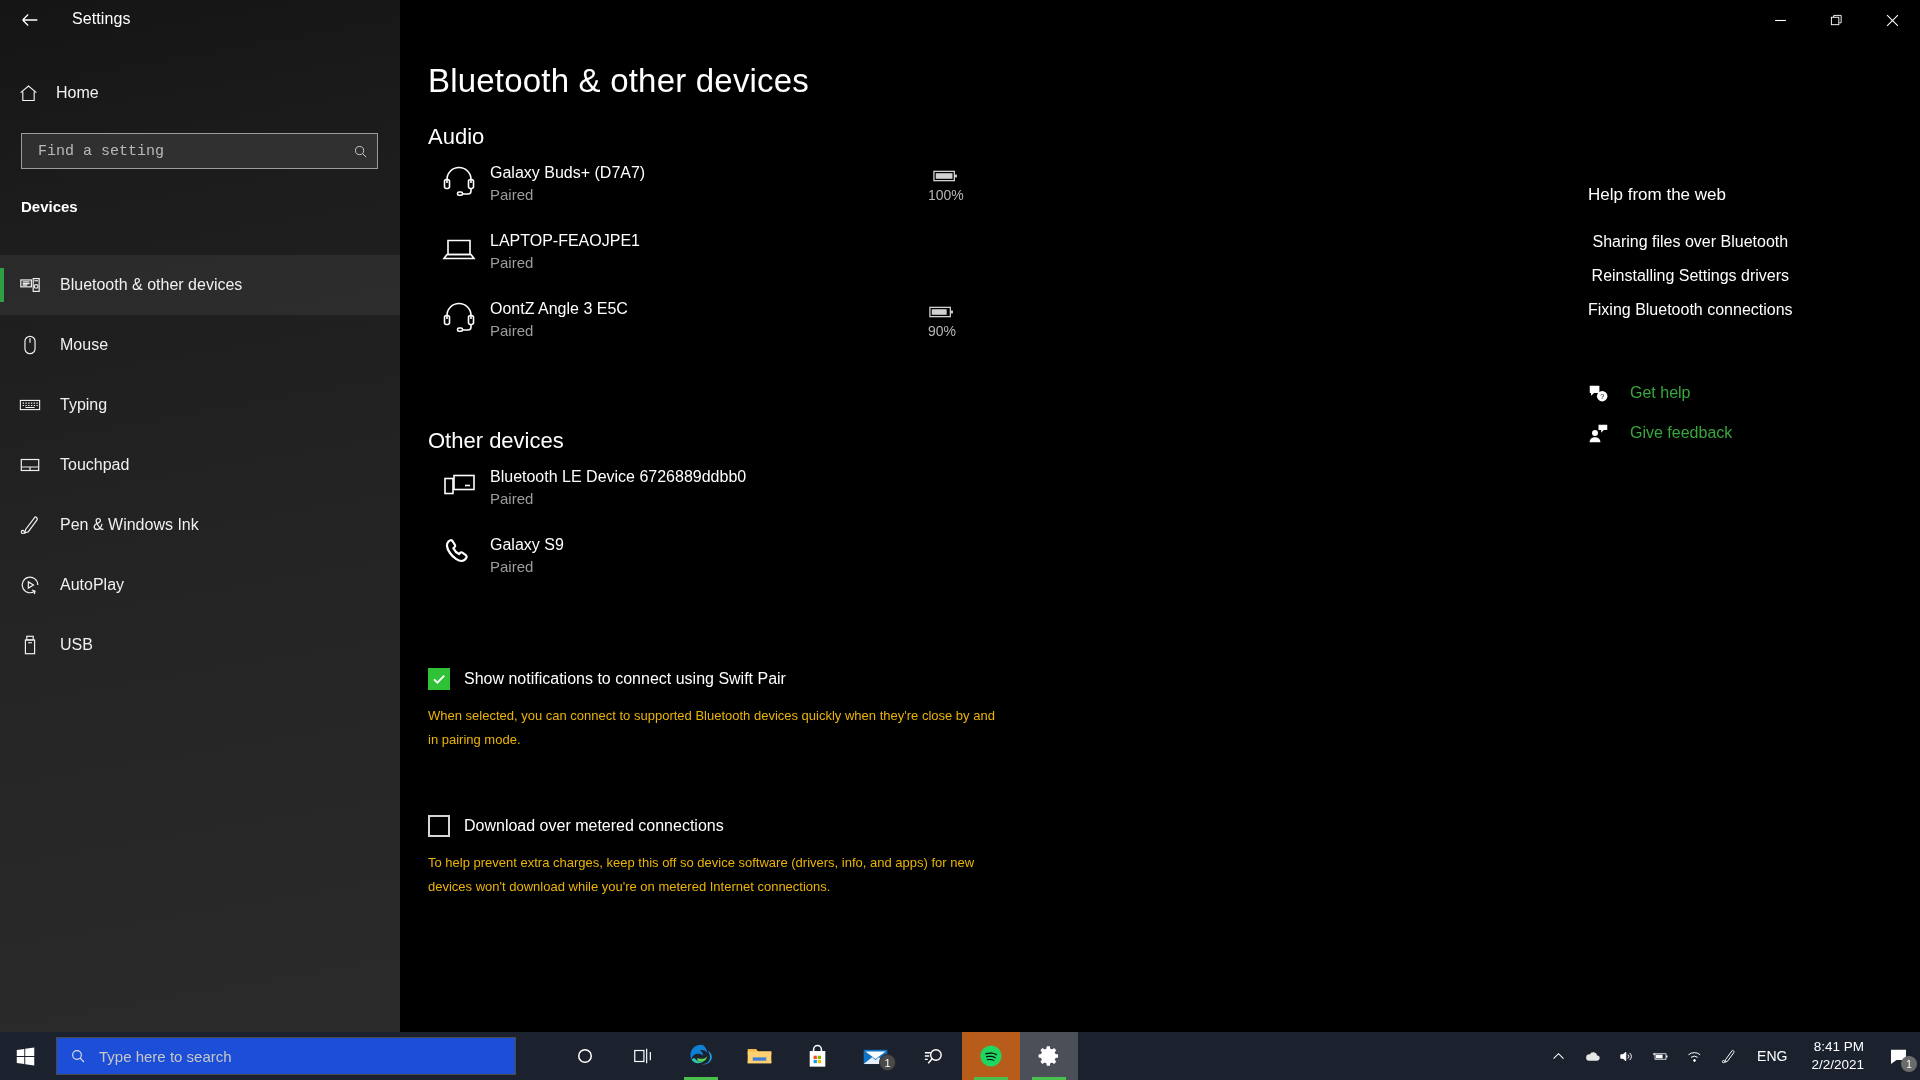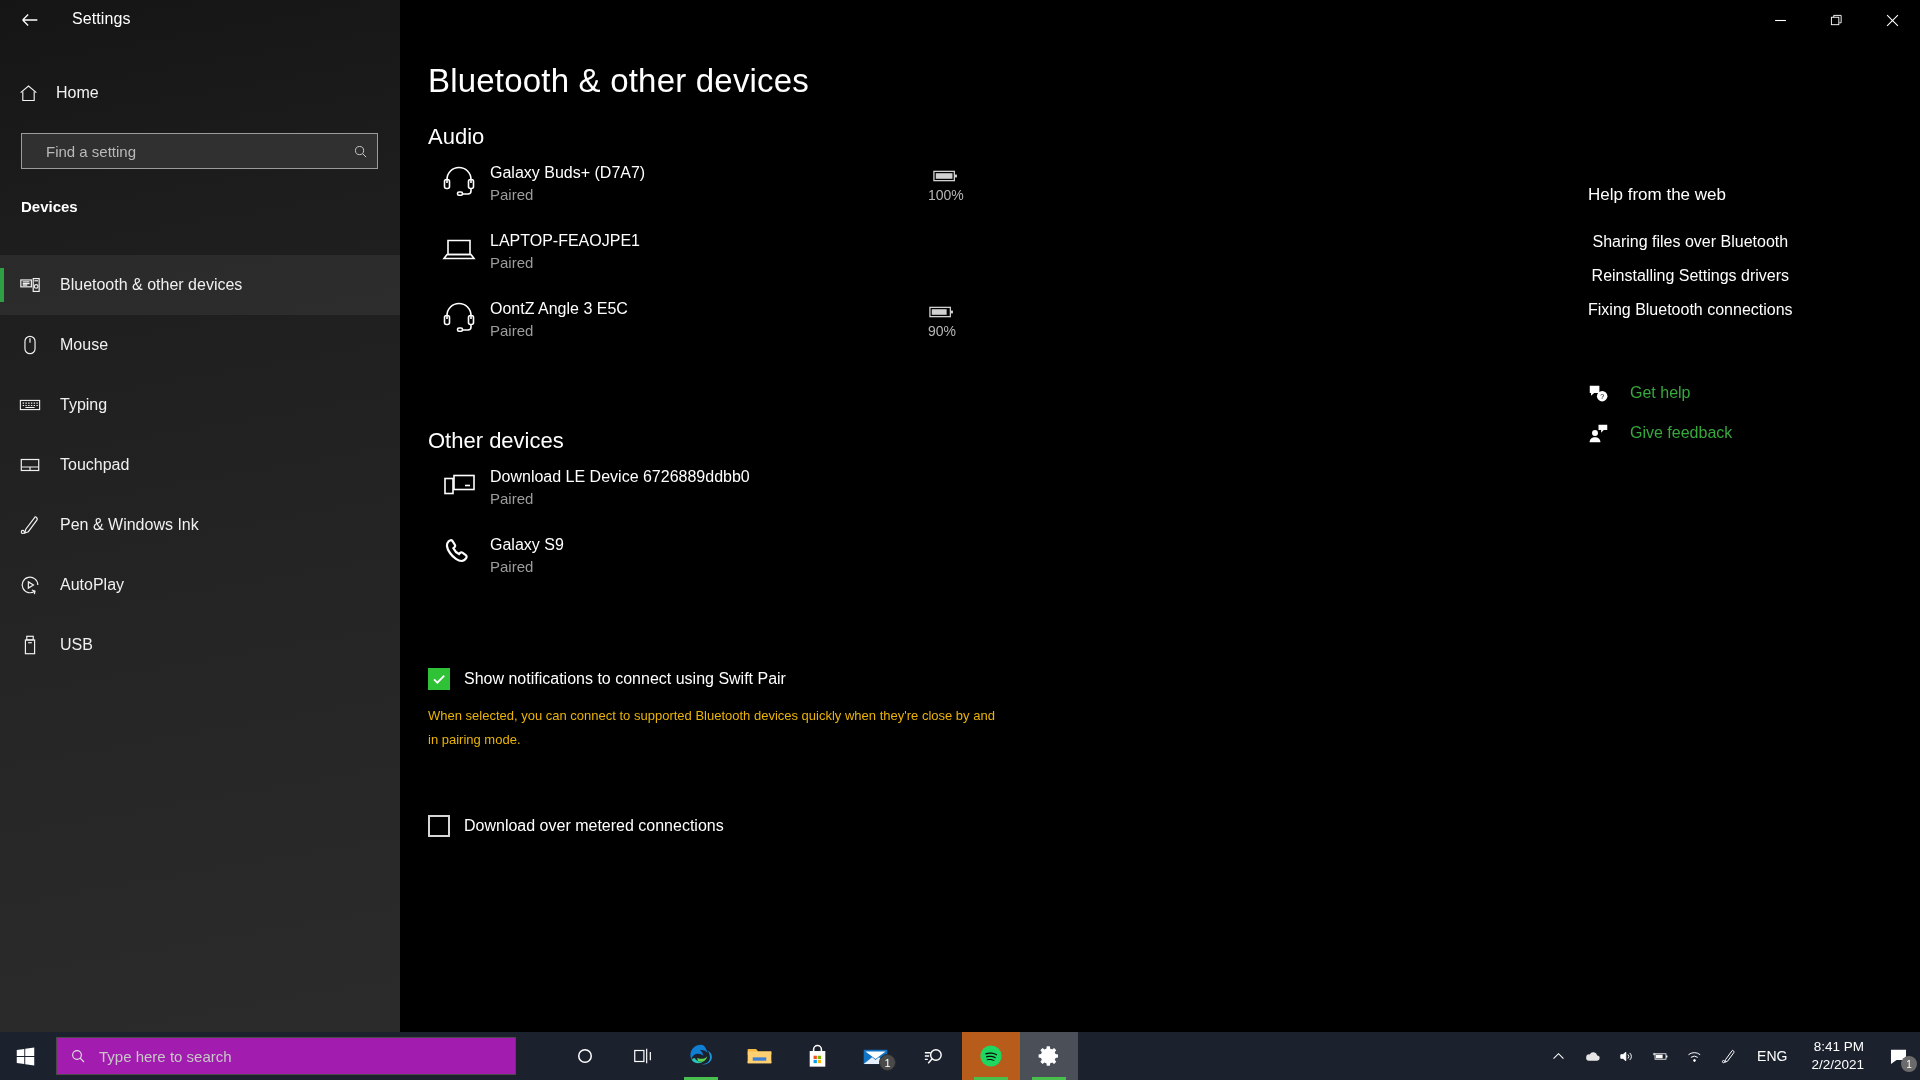--- a/index.html
+++ b/index.html
@@ -45,22 +45,22 @@
   .home-icon svg { width: 21px; height: 21px; }
   .home-label { font-size: 16px; color: #f2f2f2; }
 
   .search-box {
     position: absolute; left: 21px; top: 133px; width: 357px; height: 36px;
     background: #303030; border: 1px solid #9b9b9b;
     display: flex; align-items: center;
   }
   .search-box input {
     flex: 1; height: 100%; background: transparent; border: 0; outline: none;
-    padding: 0 24px; font-size: 15px; color: #fdba74;
-    font-family: Liberation Sans, sans-serif;
+    padding: 0 16px; font-size: 15px; color: #fdba74;
+    font-family: Liberation Mono, monospace;
   }
   .search-box input::placeholder { color: #b9b9b9; }
   .search-ico { width: 34px; display: flex; justify-content: center; align-items: center; }
   .search-ico svg { width: 15px; height: 15px; }
 
   .section-label {
     position: absolute; left: 21px; top: 198px;
     font-size: 15px; font-weight: bold; color: #ffffff;
   }
 
@@ -133,21 +133,21 @@
   .ha-label { font-size: 16px; color: #37a83c; }
 
   
   .taskbar {
     position: absolute; left: 0; bottom: 0; width: 1920px; height: 48px;
     background: #1c212e; display: flex; align-items: center;
   }
   .start-btn { width: 50px; height: 48px; display: flex; align-items: center; justify-content: center; cursor: default; }
   .start-btn svg { width: 21px; height: 21px; }
   .tb-search {
-    width: 460px; height: 38px; background: #a21caf; border: 1px solid #4a4a4a;
+    width: 460px; height: 38px; background: #1d4ed8; border: 1px solid #4a4a4a;
     display: flex; align-items: center; margin-left: 6px;
   }
   .tb-search .s-ico { width: 42px; display: flex; justify-content: center; }
   .tb-search .s-ico svg { width: 16px; height: 16px; }
   .tb-search input {
     flex: 1; background: transparent; border: 0; outline: none; height: 100%;
     font-size: 15px; color: #e0e0e0; font-family: "Liberation Sans", sans-serif;
   }
   .tb-search input::placeholder { color: #c7c7c7; }
   .tb-apps { display: flex; align-items: center; margin-left: 40px; height: 48px; }
@@ -402,21 +402,21 @@
 
         <div class="dev-row">
           <span class="dev-ico">
             <svg viewBox="0 0 38 38" fill="none" stroke="#ffffff" stroke-width="1.6">
               <rect x="5" y="12.5" width="8" height="15"></rect>
               <rect x="14" y="9.5" width="20" height="14"></rect>
               <path d="M25 19.5h5"></path>
             </svg>
           </span>
           <span class="dev-text">
-            <span class="dev-name">Download LE Device 6726889ddbb0</span>
+            <span class="dev-name">Bluetooth LE Device 6726889ddbb0</span>
             <span class="dev-status">Paired</span>
           </span>
         </div>
 
         <div class="dev-row">
           <span class="dev-ico">
             <svg viewBox="0 0 38 38" fill="none" stroke="#ffffff" stroke-width="2.2">
               <path d="M8.5 7.5c-2.5 2.5-2 6.5 1.5 11.5s8.5 8 11.5 8c2 0 4-1.5 5-3.5.4-.9.2-1.6-.7-2.3l-3.4-2.5c-.9-.6-1.7-.5-2.4.3l-1 1.1c-2-1-4.6-3.8-5.6-5.9l1.2-1c.8-.7.9-1.5.3-2.4L12.4 7c-.7-.9-1.5-1-2.4-.6-.5.2-1 .6-1.5 1.1z"></path>
             </svg>
           </span>
@@ -437,20 +437,21 @@
           <span class="check-label">Show notifications to connect using Swift Pair</span>
         </div>
         <div class="check-desc">When selected, you can connect to supported Bluetooth devices quickly when they're close by and in pairing mode.</div>
       </div>
 
       <div class="check-block" style="top:815px">
         <div class="check-row">
           <span class="cbox off"></span>
           <span class="check-label">Download over metered connections</span>
         </div>
+        <div class="check-desc">To help prevent extra charges, keep this off so device software (drivers, info, and apps) for new devices won't download while you're on metered Internet connections.</div>
       </div>
 
       <div class="help-panel">
         <div class="help-title">Help from the web</div>
         <div class="help-links">
           <a class="help-link">Sharing files over Bluetooth</a>
           <a class="help-link">Reinstalling Settings drivers</a>
           <a class="help-link">Fixing Bluetooth connections</a>
         </div>
         <div class="help-actions">

